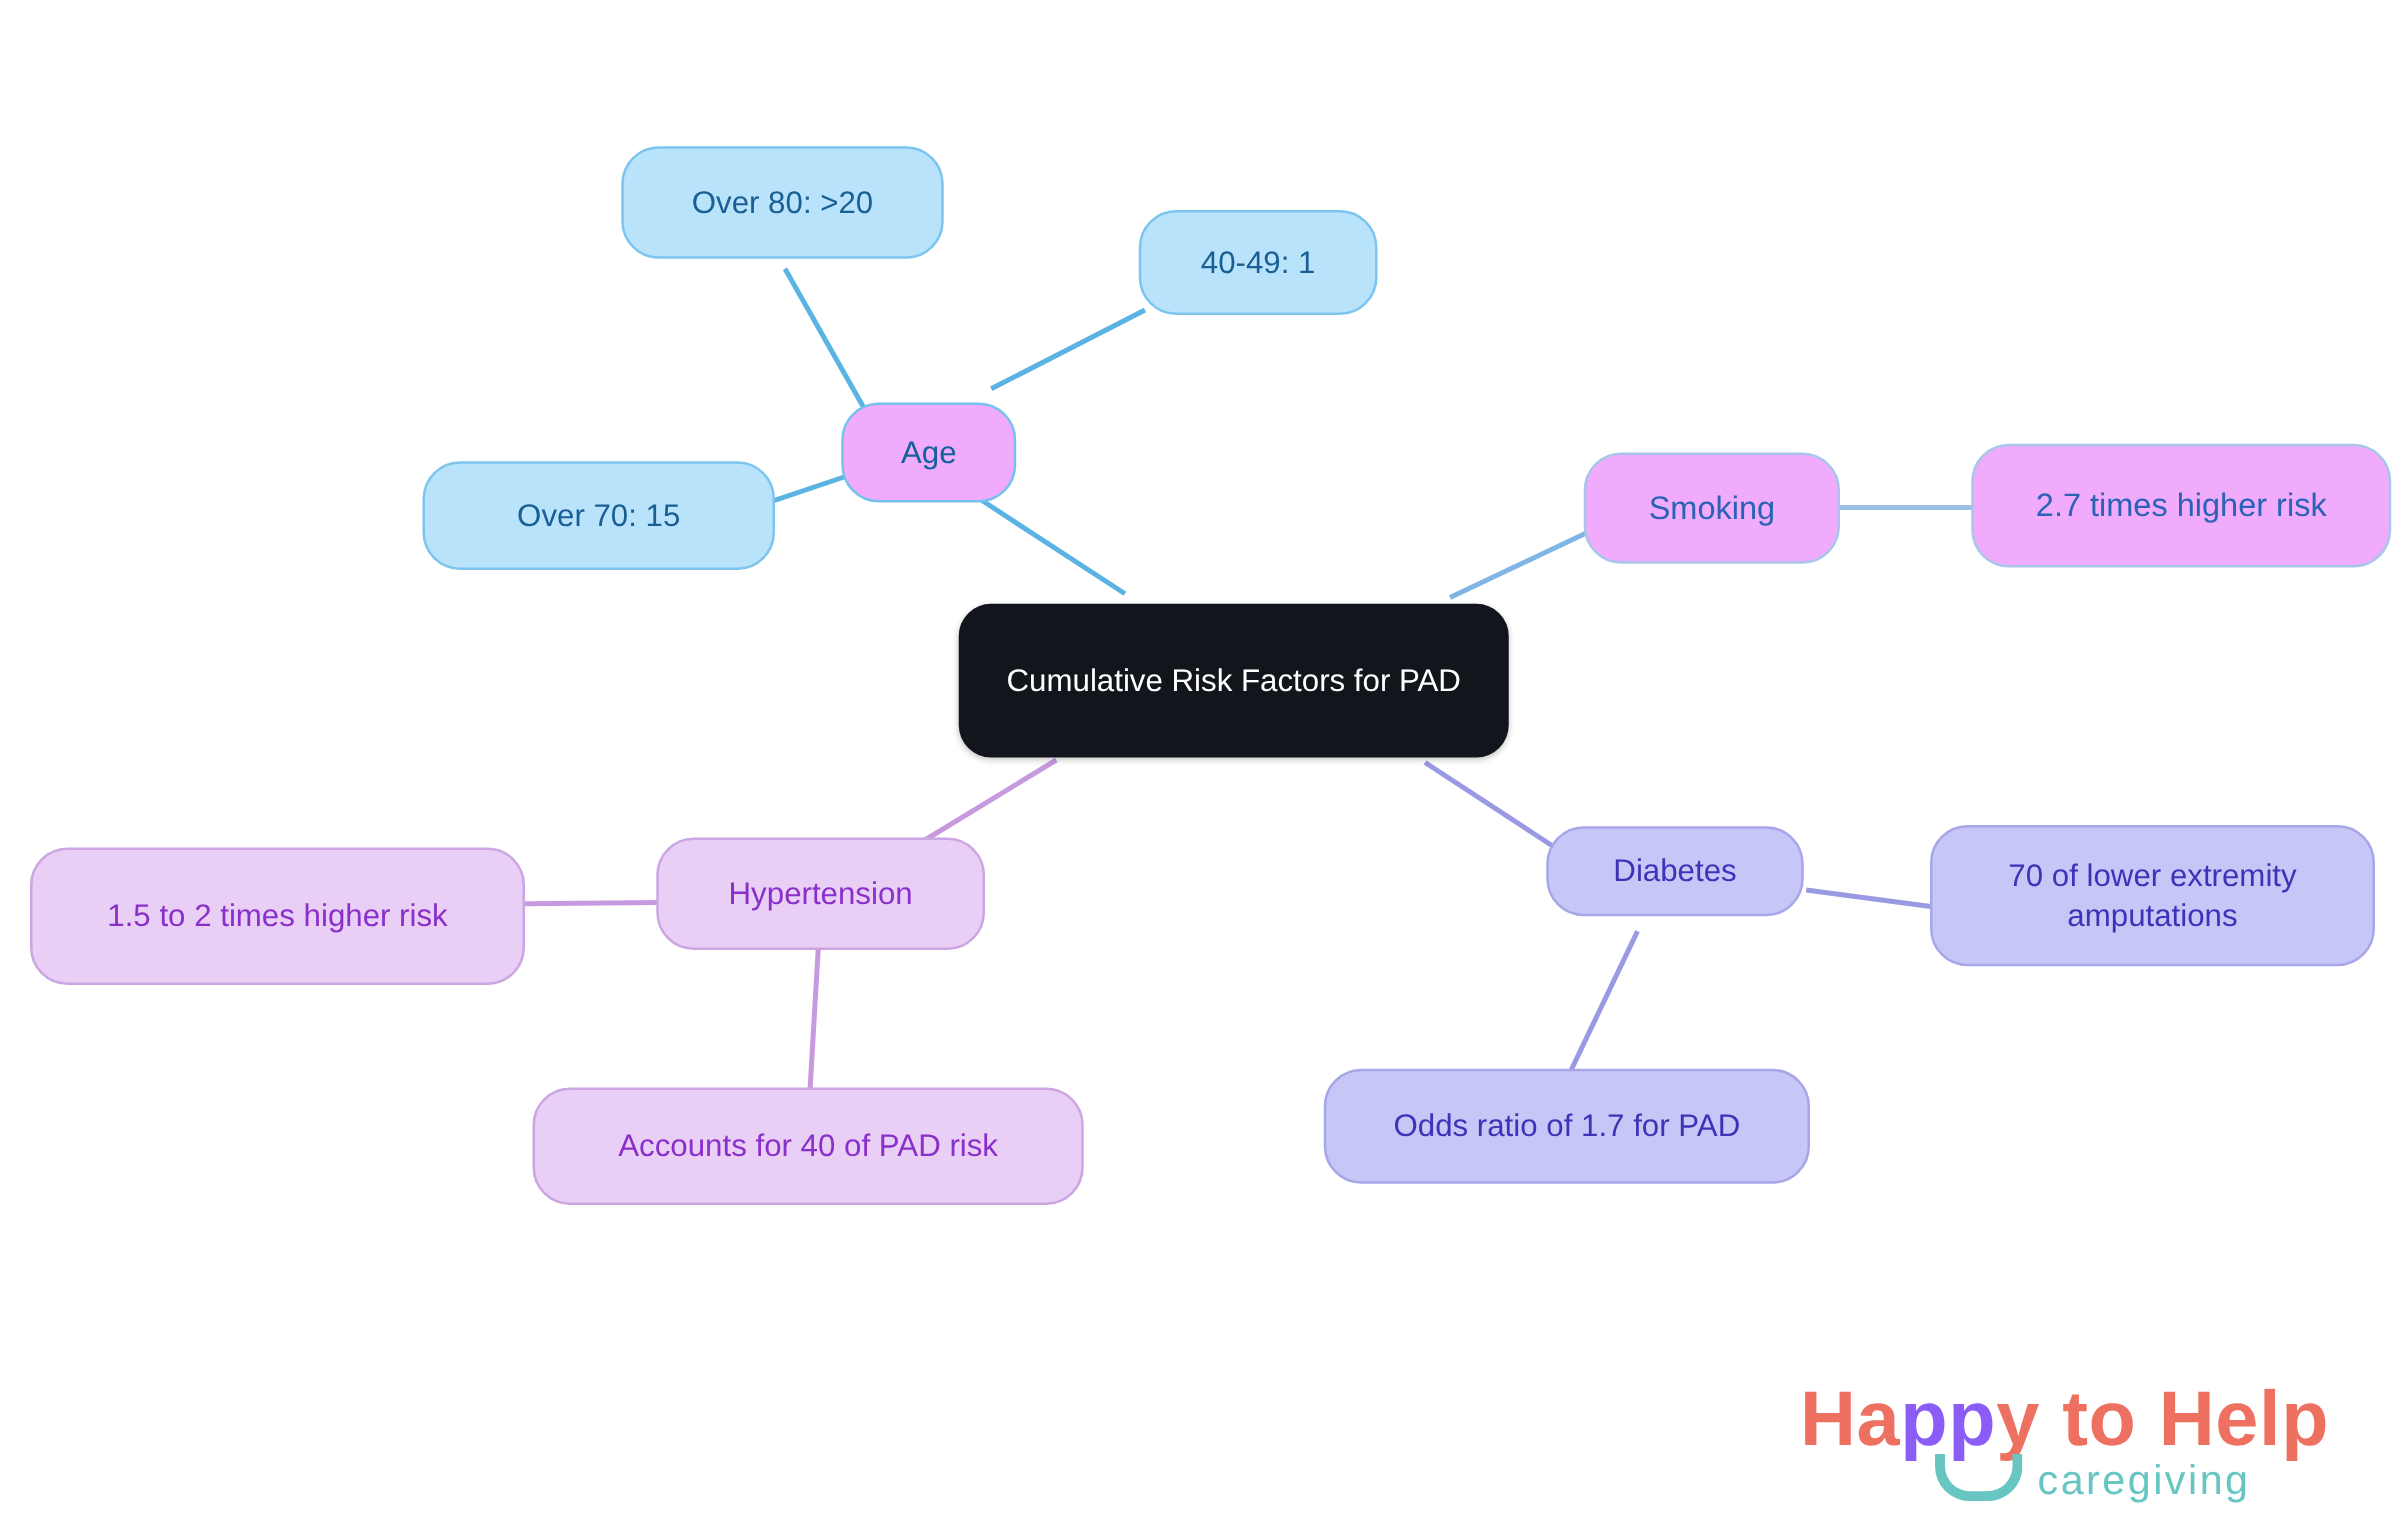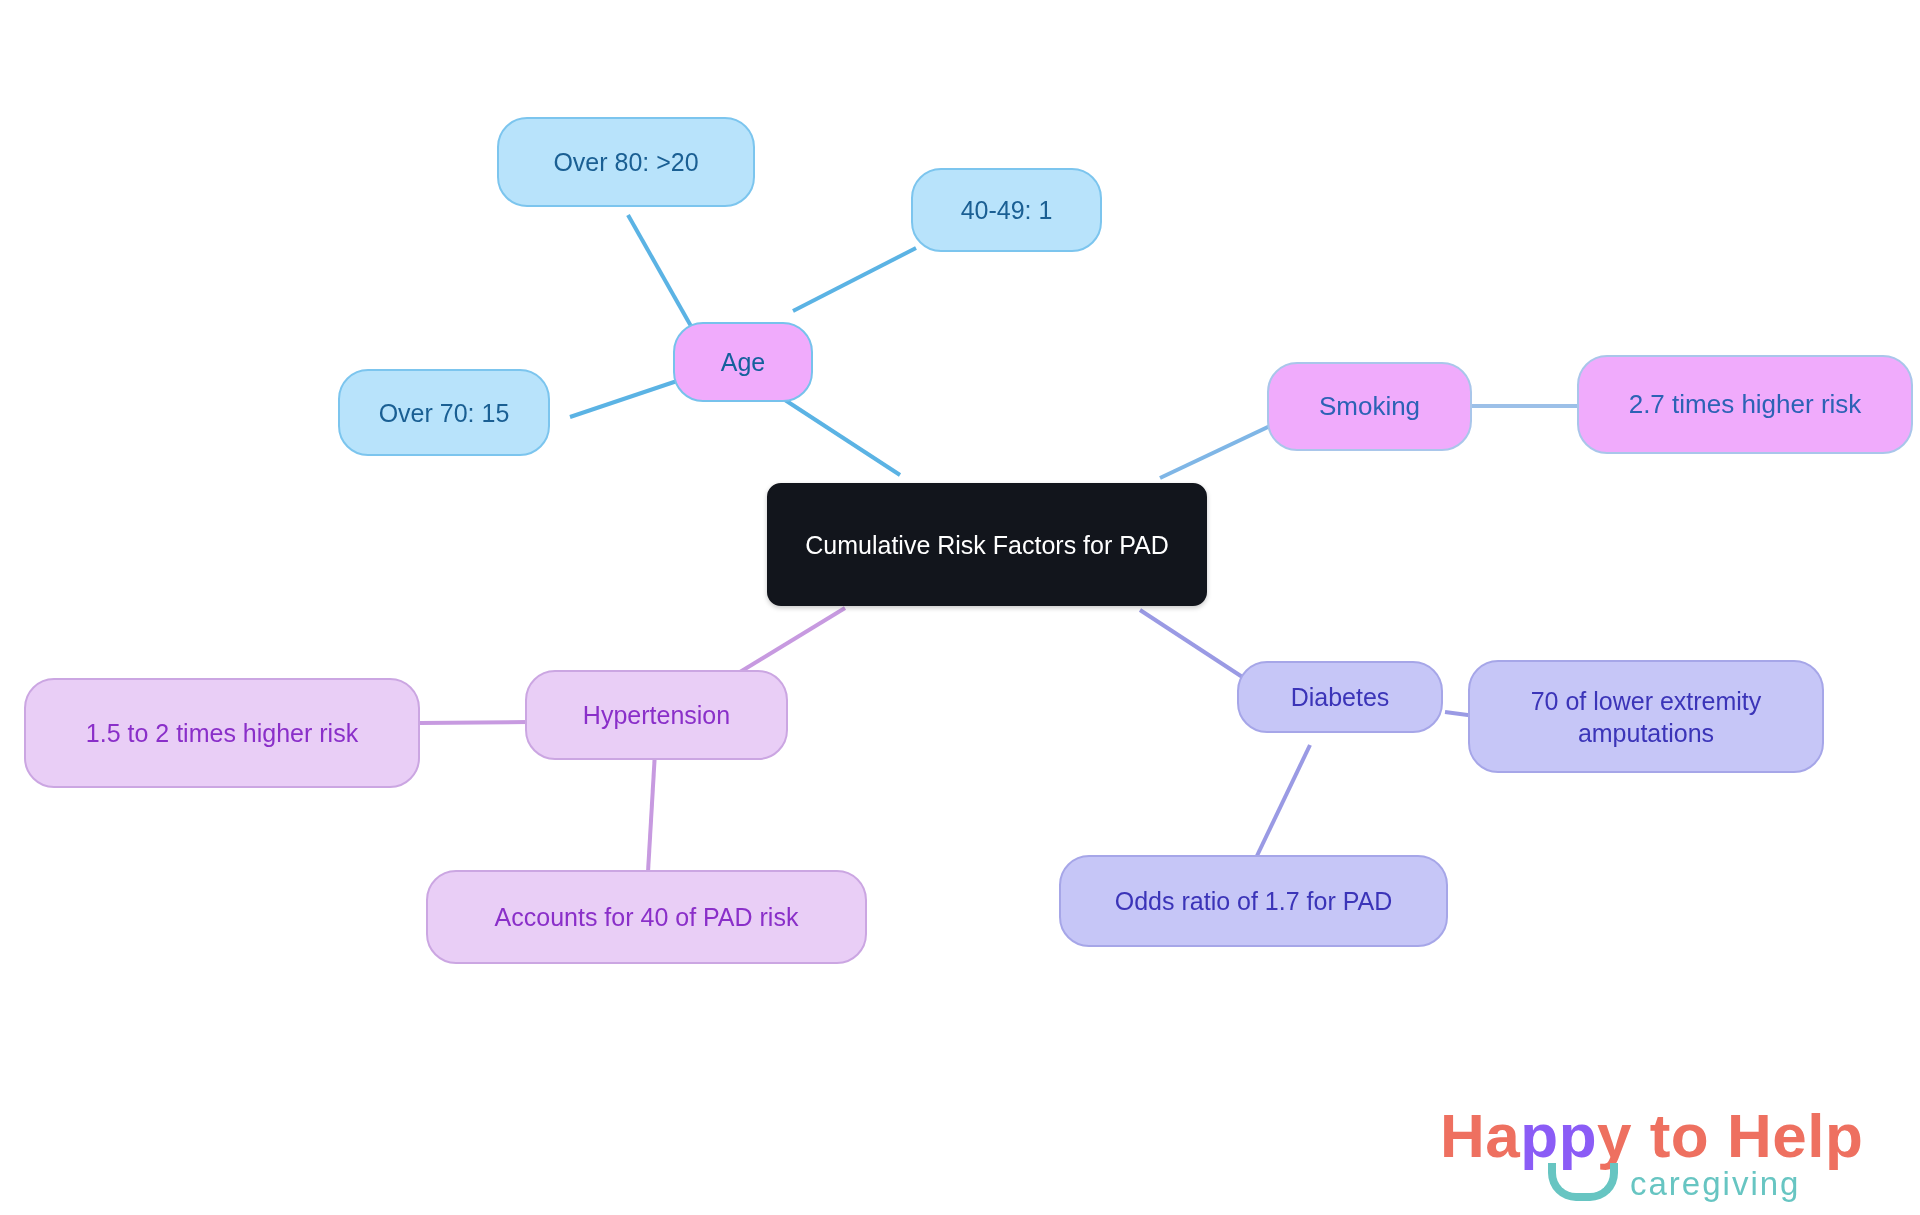--- a/index.html
+++ b/index.html
@@ -41,21 +41,21 @@
     border-width: 2px;
     line-height: 1.28;
     padding: 6px 24px;
     white-space: pre-line;
   }
   .node-root {
     background: #12151c;
     border-color: #12151c;
     color: #ffffff;
     font-size: 25px;
-    border-radius: 14px;
+    border-radius: 26px;
     box-shadow: 0 2px 5px rgba(0,0,0,0.22);
   }
   .node-blue-main {
     background: #f0abfc;
     border-color: #77c2ec;
     color: #14609c;
     font-size: 25px;
   }
   .node-blue-leaf {
     background: #b8e3fb;
@@ -148,29 +148,29 @@
   </svg>
 
   <div class="node node-root" style="left:767px; top:483px; width:440px; height:123px;">Cumulative Risk Factors for PAD</div>
 
   <div class="node node-blue-main" style="left:673px; top:322px; width:140px; height:80px;">Age</div>
 
   <div class="node node-blue-leaf" style="left:497px; top:117px; width:258px; height:90px;">Over 80: &gt;20</div>
 
   <div class="node node-blue-leaf" style="left:911px; top:168px; width:191px; height:84px;">40-49: 1</div>
 
-  <div class="node node-blue-leaf" style="left:338px; top:369px; width:212px; height:87px;">Over 70: 15</div>
+  <div class="node node-blue-leaf" style="left:338px; top:369px; width:282px; height:87px;">Over 70: 15</div>
 
   <div class="node node-blue-pale" style="left:1267px; top:362px; width:205px; height:89px;">Smoking</div>
 
   <div class="node node-blue-pale" style="left:1577px; top:355px; width:336px; height:99px;">2.7 times higher risk</div>
 
   <div class="node node-periwinkle" style="left:1237px; top:661px; width:206px; height:72px;">Diabetes</div>
 
-  <div class="node node-periwinkle" style="left:1468px; top:660px; width:356px; height:113px;">70 of lower extremity amputations</div>
+  <div class="node node-periwinkle" style="left:1544px; top:660px; width:356px; height:113px;">70 of lower extremity amputations</div>
 
   <div class="node node-periwinkle" style="left:1059px; top:855px; width:389px; height:92px;text-align:center;">Odds ratio of 1.7 for PAD</div>
 
   <div class="node node-violet" style="left:525px; top:670px; width:263px; height:90px;">Hypertension</div>
 
   <div class="node node-violet" style="left:24px; top:678px; width:396px; height:110px;">1.5 to 2 times higher risk</div>
 
   <div class="node node-violet" style="left:426px; top:870px; width:441px; height:94px;">Accounts for 40 of PAD risk</div>
 
   <div class="logo">

